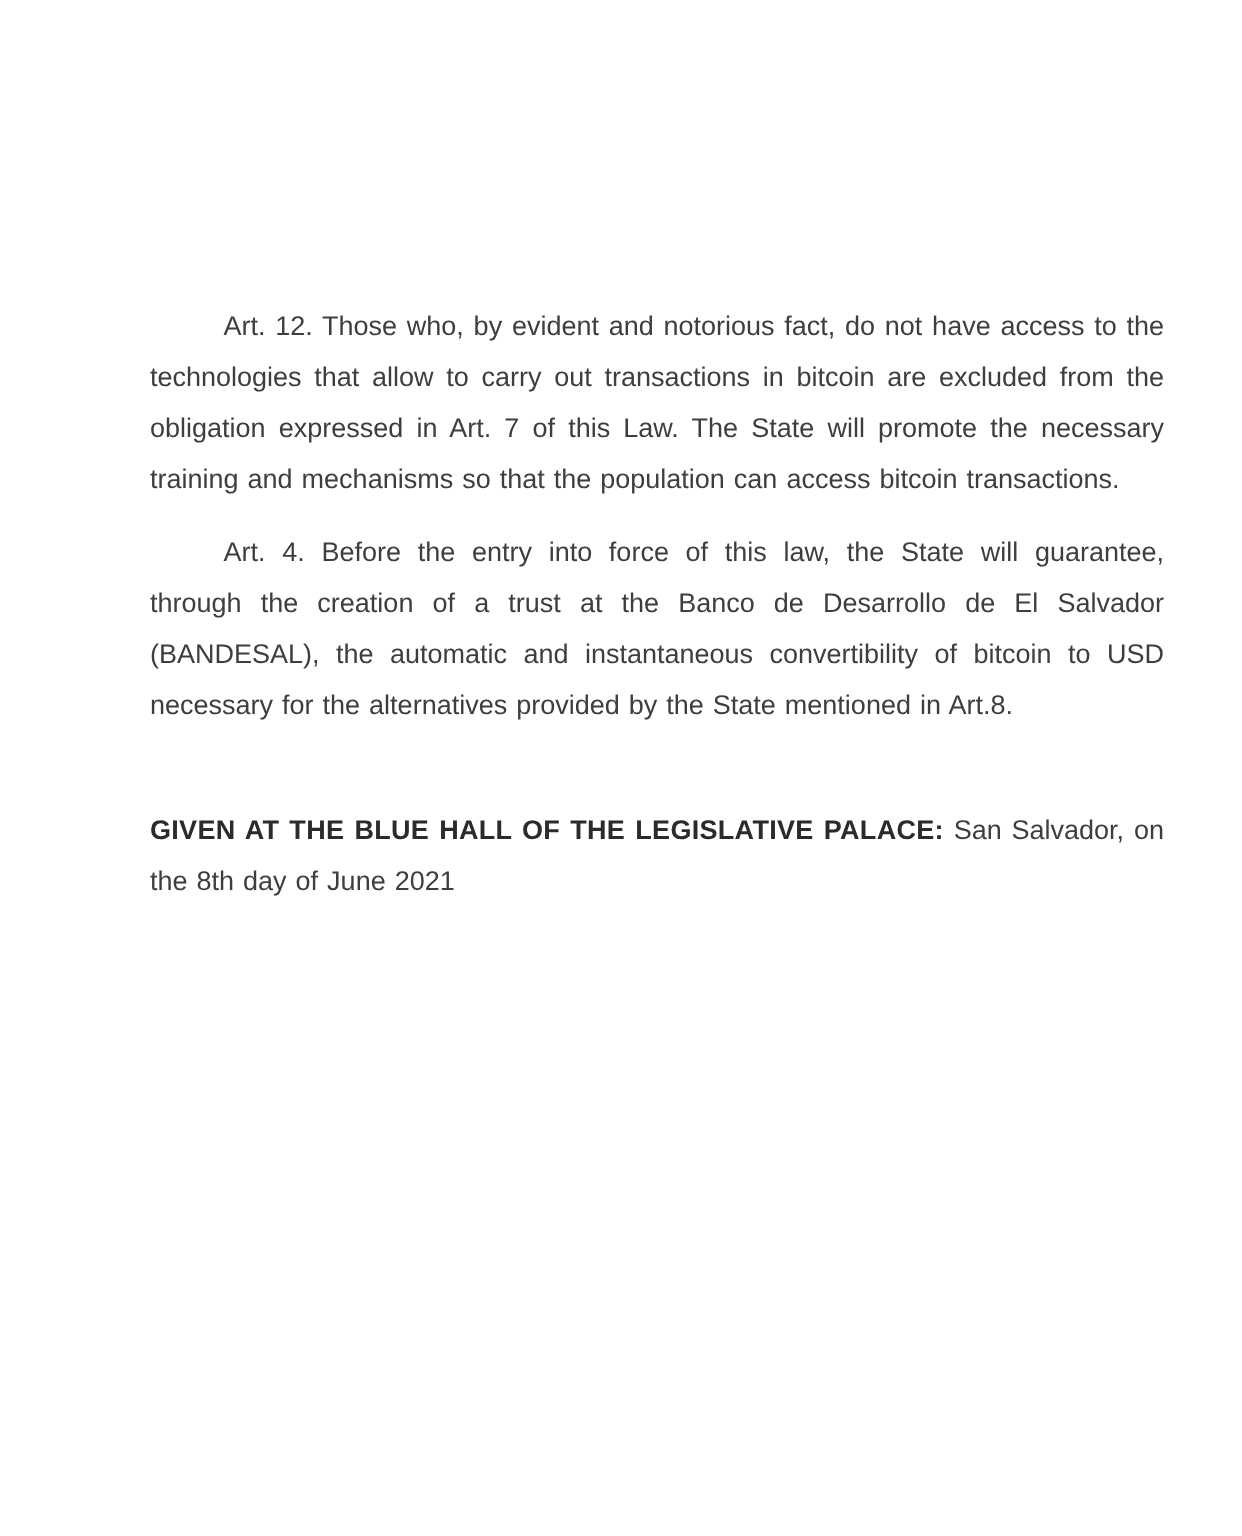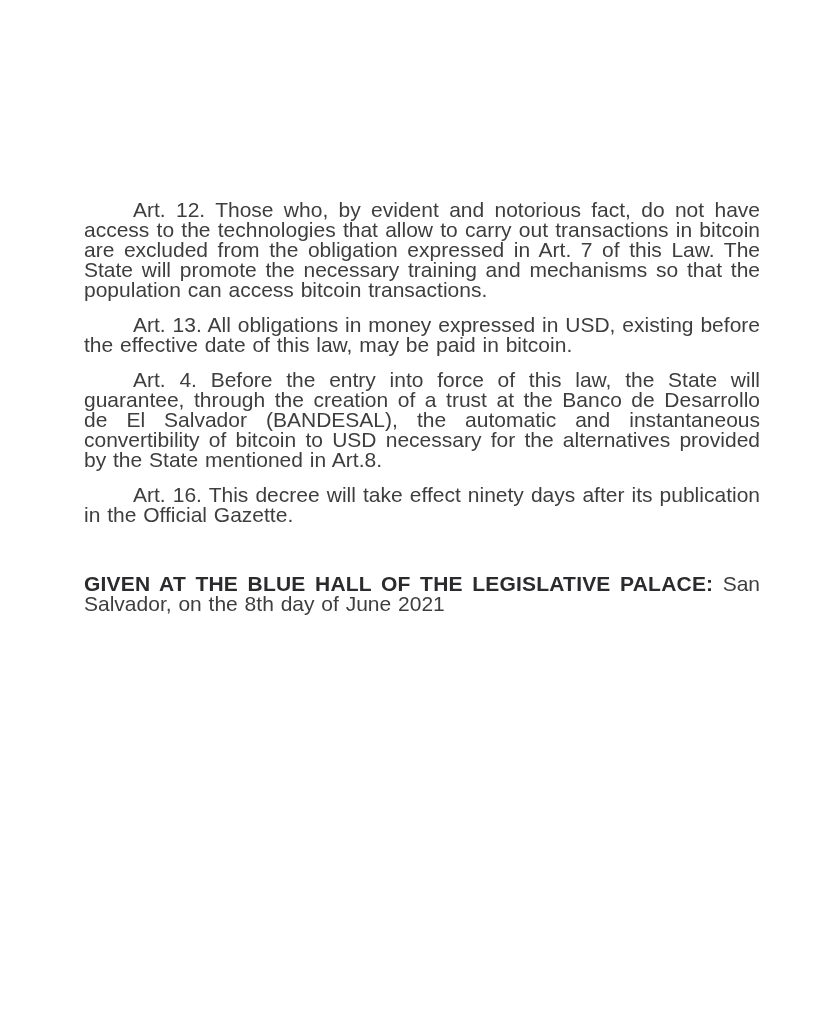--- a/index.html
+++ b/index.html
@@ -10,26 +10,26 @@
   .page {
     position: relative;
     width: 828px;
     height: 1024px;
     background: var(--page-bg, #ffffff);
     overflow: hidden;
     font-family: "Liberation Sans", sans-serif;
   }
   .content {
     position: absolute;
-    left: 84px;
+    left: 100px;
     top: 200px;
     width: 676px;
     color: var(--body-color, #3e3e3e);
-    font-size: 21px;
-    line-height: 20px;
+    font-size: 18px;
+    line-height: 34px;
   }
   p.article {
     margin: 0 0 15px 0;
     text-align: justify;
     text-indent: 49px;
     word-spacing: 1px;
   }
   p.closing {
     margin: 49px 0 16px 0;
     text-align: justify;
@@ -43,23 +43,21 @@
   }
 </style>
 </head>
 <body>
 
 <div class="page" style="--page-bg: #ffffff; --body-color: #3e3e3e; --bold-color: #2b2b2e;">
   <div class="content">
 
     <p class="article"><span class="article-label">Art. 12.</span> <span class="article-text">Those who, by evident and notorious fact, do not have access to the technologies that allow to carry out transactions in bitcoin are excluded from the obligation expressed in Art. 7 of this Law. The State will promote the necessary training and mechanisms so that the population can access bitcoin transactions.</span></p>
 
-    <p class="article"><span class="article-label">Art. 13.</span> <span class="article-text">All obligations in money expressed in USD, existing before the effective date of this law, may be paid in bitcoin.</span></p>
 
     <p class="article"><span class="article-label">Art. 4.</span> <span class="article-text">Before the entry into force of this law, the State will guarantee, through the creation of a trust at the Banco de Desarrollo de El Salvador (BANDESAL), the automatic and instantaneous convertibility of bitcoin to USD necessary for the alternatives provided by the State mentioned in Art.8.</span></p>
 
 
-    <p class="article"><span class="article-label">Art. 16.</span> <span class="article-text">This decree will take effect ninety days after its publication in the Official Gazette.</span></p>
 
     <p class="closing"><span class="closing-bold">GIVEN AT THE BLUE HALL OF THE LEGISLATIVE PALACE:</span> <span class="closing-regular">San Salvador, on the 8th day of June 2021</span></p>
 
   </div>
 </div>
 
 </body></html>

